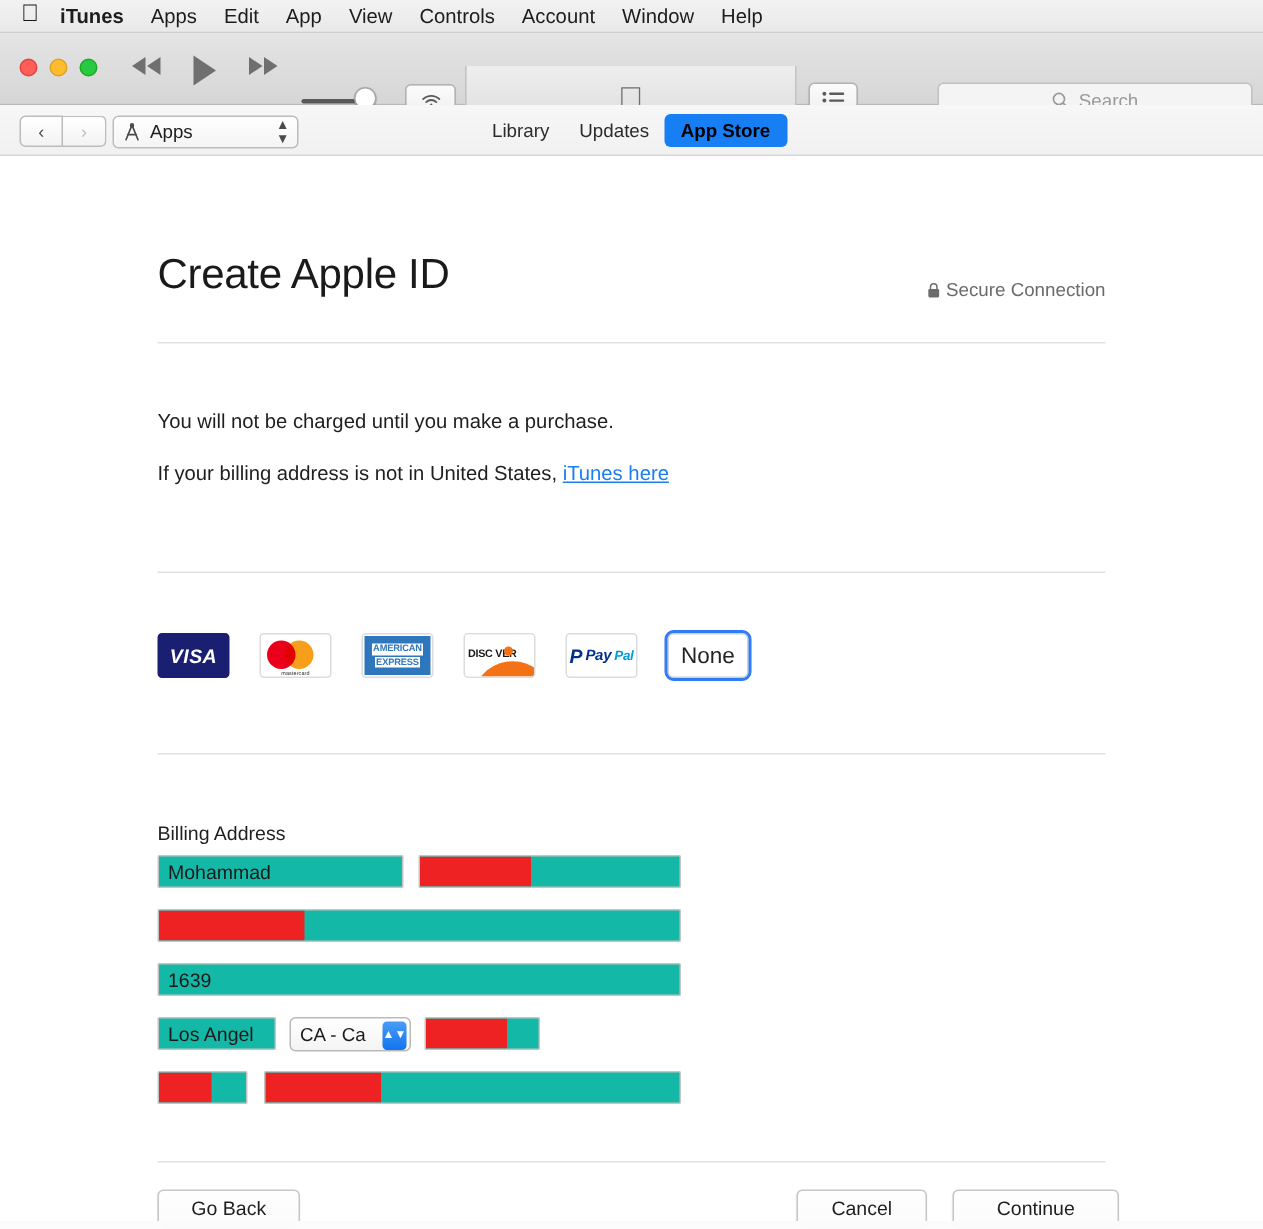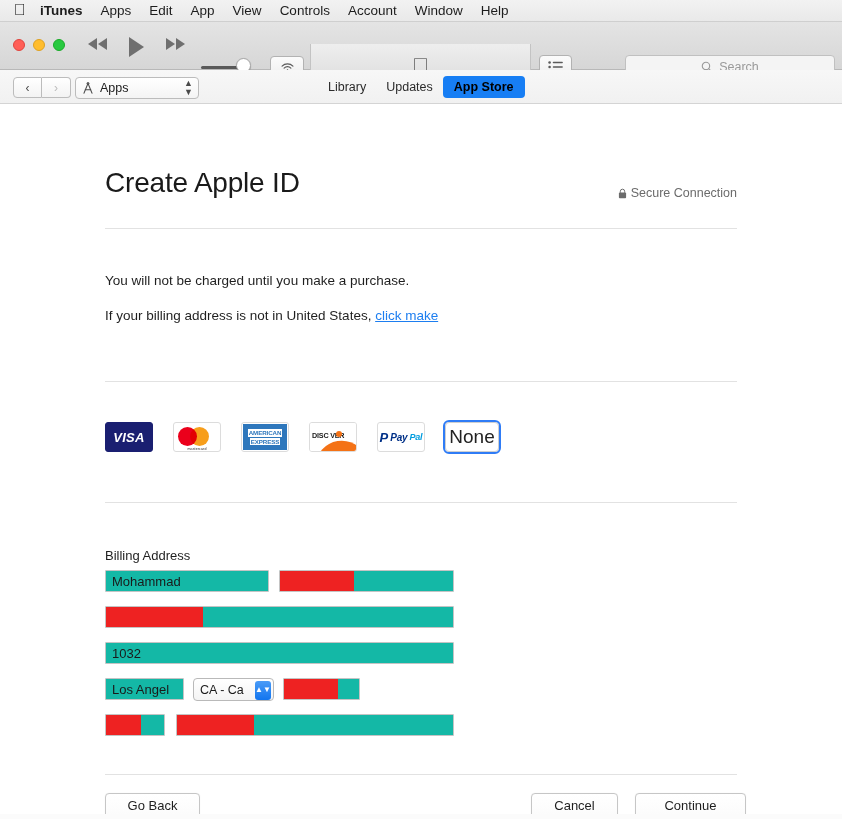--- a/index.html
+++ b/index.html
@@ -228,21 +228,21 @@
   .pp-mark { font-size: 13px; font-weight: bold; color: #003087; font-style: italic; line-height: 1; }
   .pp-a { font-size: 10px; font-weight: bold; font-style: italic; color: #003087; letter-spacing: -0.2px; }
   .pp-b { font-size: 9px; font-weight: bold; font-style: italic; color: #009cde; letter-spacing: -0.2px; }
 
   .none-btn {
     width: 54px; height: 30px; border-radius: 4px;
     background: #ffffff;
     border: 1px solid #cfcfcf;
     outline: 2px solid #2f7cf6; outline-offset: 0px;
     display: flex; align-items: center; justify-content: center;
-    font-size: 19px; color: #232323;
+    font-size: 15px; color: #232323;
   }
 
   
   .form-label {
     position: absolute; top: 444px; left: 105px;
     font-size: 13px; color: #1f1f1f;
   }
   .fld {
     position: absolute;
     background: #14b8a6;
@@ -424,21 +424,21 @@
         <path d="M2.6 5.2 V3.6 a2.4 2.4 0 0 1 4.8 0 V5.2" fill="none" stroke="#6b6b6b" stroke-width="1.1"></path>
         <rect x="1" y="5" width="8" height="6.3" rx="1" fill="#6b6b6b"></rect>
       </svg>
       <span>Secure Connection</span>
     </div>
 
     <div class="hr one"></div>
 
     <div class="para p1">You will not be charged until you make a purchase.</div>
     <div class="para p2">
-      <span>If your billing address is not in United States, </span><a class="link" href="#">click make</a>
+      <span>If your billing address is not in United States, </span><a class="link" href="#">iTunes here</a>
     </div>
 
     <div class="hr two"></div>
 
     <div class="paybar">
 
       <div class="paycard visa">
         <span class="visa-txt">VISA</span>
       </div>
 
@@ -483,21 +483,21 @@
     <div class="fld f-first">Mohammad</div>
 
     <div class="fld f-last">
       <div class="redact" style="width:43%"></div>
     </div>
 
     <div class="fld f-street">
       <div class="redact" style="width:28%"></div>
     </div>
 
-    <div class="fld f-apt">1032</div>
+    <div class="fld f-apt">1639</div>
 
     <div class="fld f-city">Los Angel</div>
 
     <div class="state-pop">
       <span>CA - Ca</span>
       <span class="state-arrows">▲▼</span>
     </div>
 
     <div class="fld f-zip">
       <div class="redact" style="width:72%"></div>

